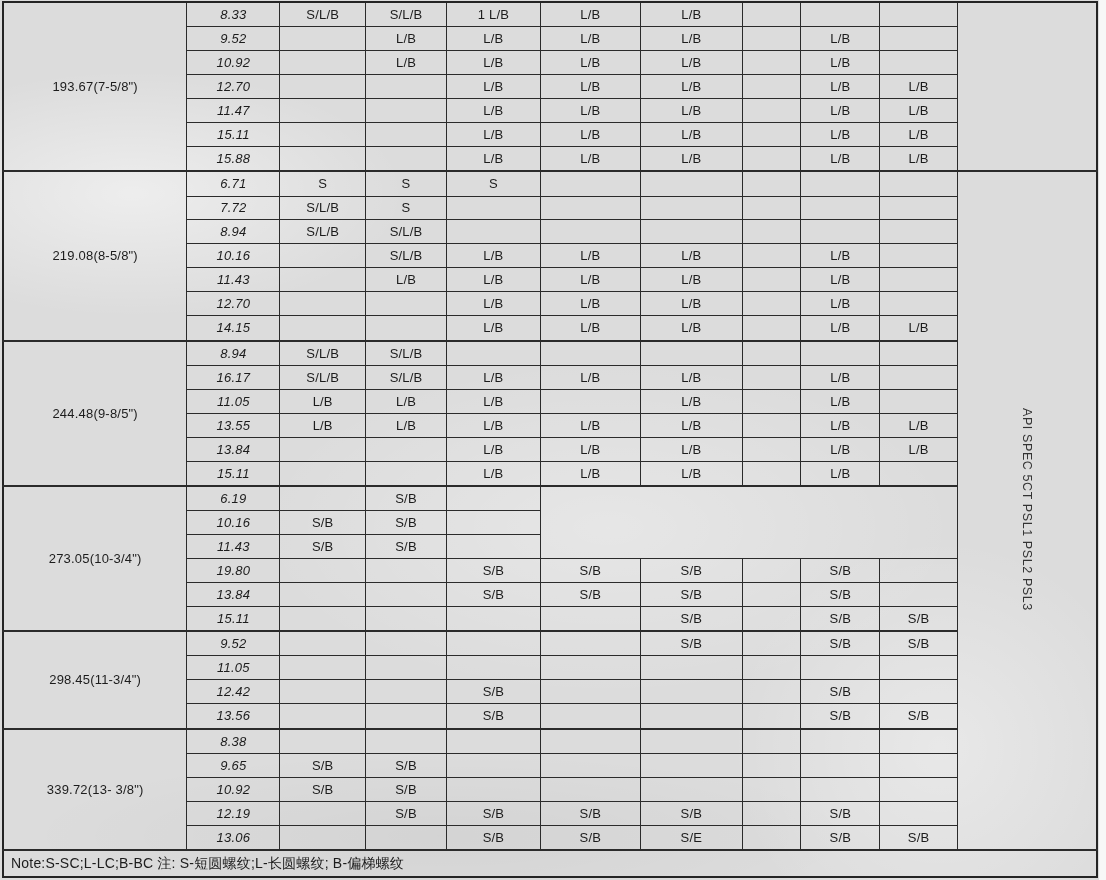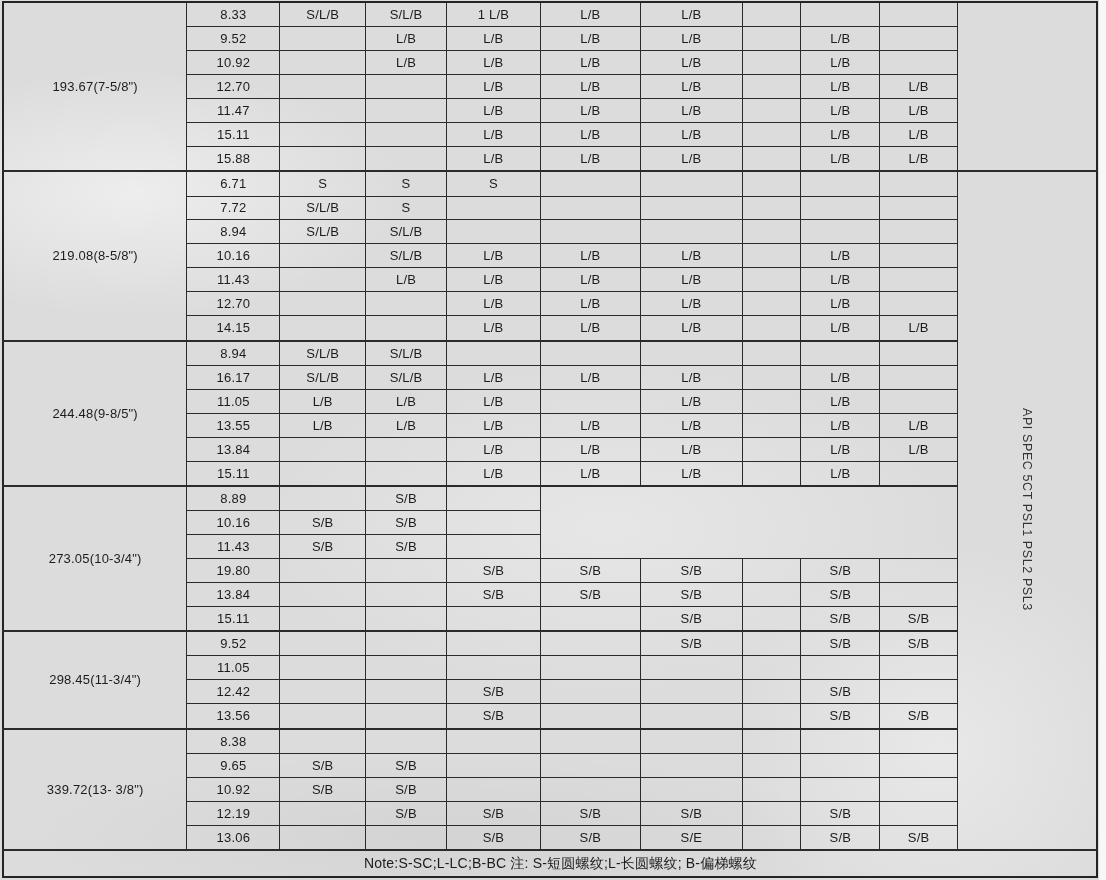--- a/index.html
+++ b/index.html
@@ -43,33 +43,33 @@
     text-align: center;
     vertical-align: middle;
     font-size: 13px;
     letter-spacing: 0.2px;
     white-space: nowrap;
     overflow: hidden;
   }
   table.spec { border: 2px solid #242424; }
   tr.group-start td { border-top-width: 2px; }
   td.c-size { font-size: 13.5px; }
-  td.c-num  { font-size: 13px; }
+  td.c-num  { font-size: 13px; font-style: italic; }
   td.c-api  { vertical-align: middle; text-align: center; }
   td.c-api span {
     display: inline-block;
     writing-mode: vertical-rl;
     font-size: 12.5px;
     letter-spacing: 0.6px;
     color: #333333;
     white-space: nowrap;
   }
   tr.note-row td {
-    text-align: center;
-    padding-left: 23px;
+    text-align: left;
+    padding-left: 7px;
     font-size: 14px;
     height: 25px;
     border-top-width: 2px;
   }
 </style>
 </head>
 <body>
 
 <div class="page">
   <table class="spec">
@@ -307,21 +307,21 @@
           <td></td>
           <td>L/B</td>
           <td>L/B</td>
           <td>L/B</td>
           <td></td>
           <td>L/B</td>
           <td></td>
         </tr>
         <tr class="group-start">
           <td class="c-size" rowspan="6">273.05(10-3/4")</td>
-          <td class="c-num">8.89</td>
+          <td class="c-num">6.19</td>
           <td></td>
           <td>S/B</td>
           <td></td>
           <td rowspan="3" colspan="5"></td>
         </tr>
         <tr>
           <td class="c-num">10.16</td>
           <td>S/B</td>
           <td>S/B</td>
           <td></td>

